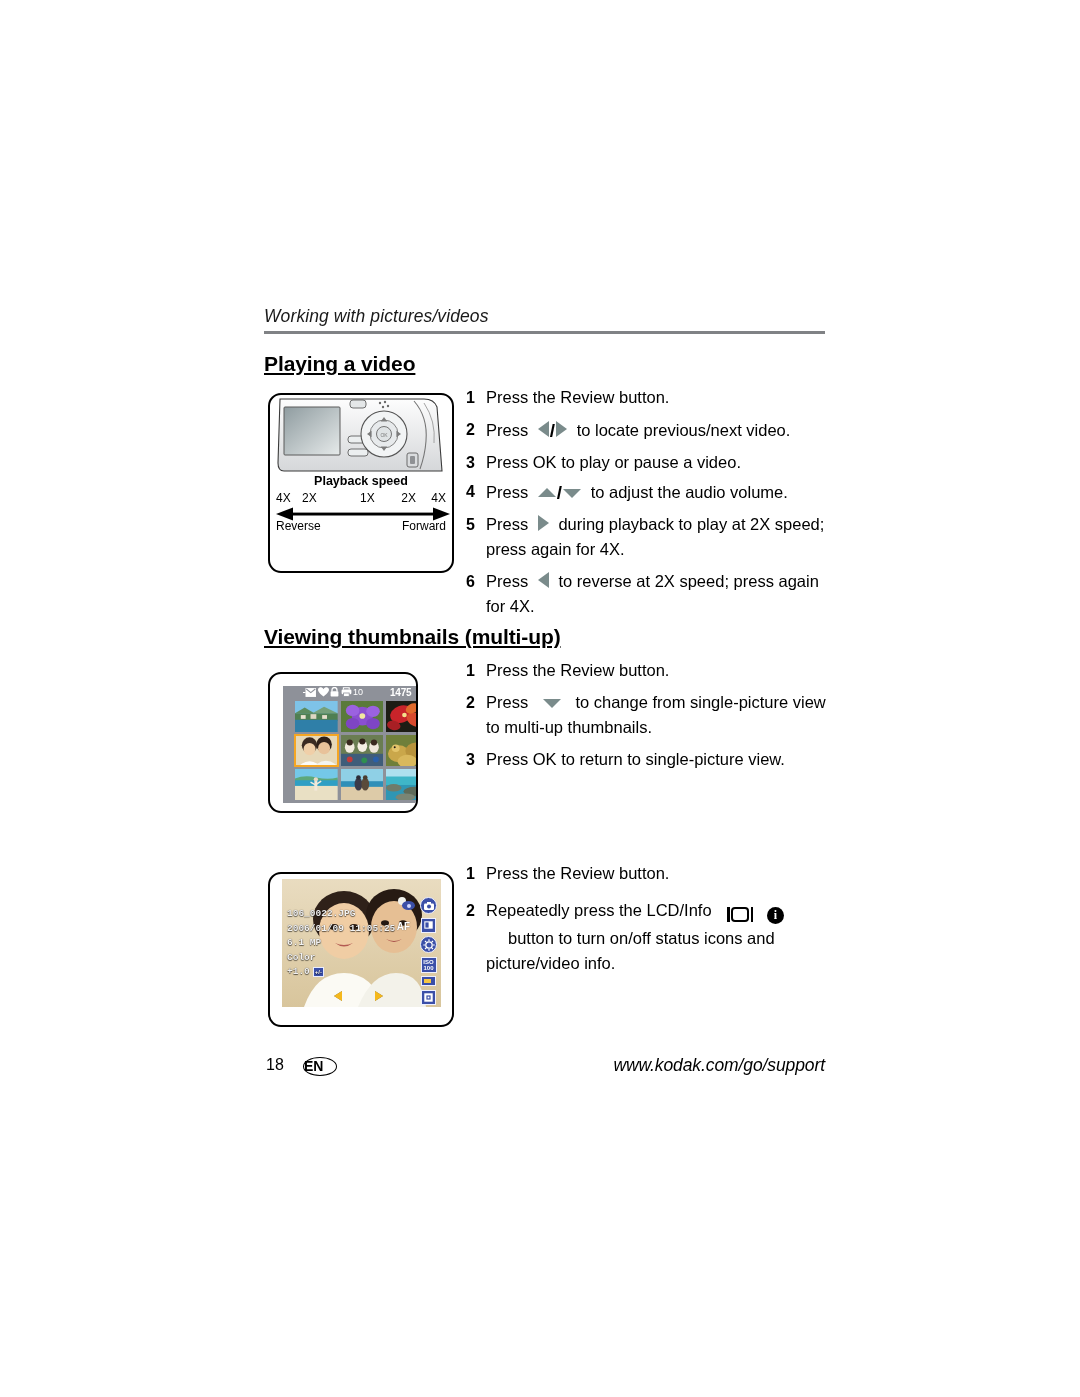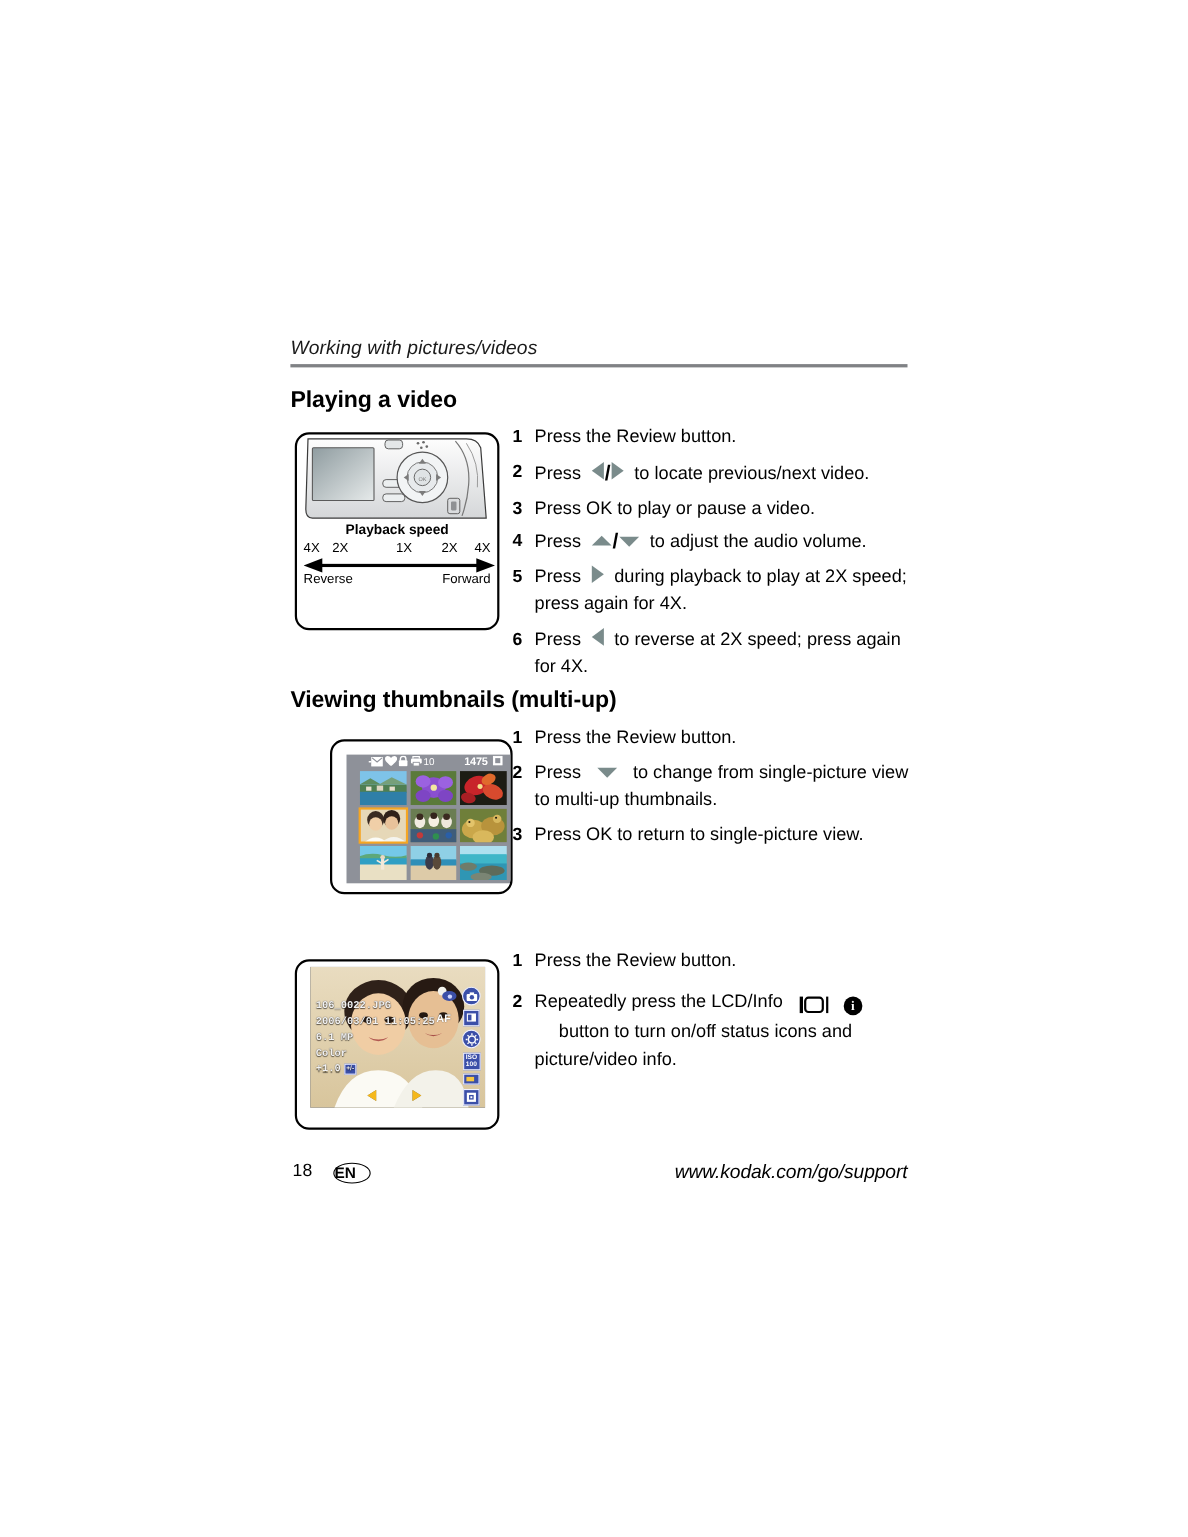--- a/index.html
+++ b/index.html
@@ -37,36 +37,37 @@
   }
 
   
   .sec-title {
     position: absolute;
     font-weight: bold;
     font-size: 21px;
     letter-spacing: -.1px;
     color: #000;
     white-space: nowrap;
+    text-decoration: underline;
   }
   #sec1 { left: 264px; top: 352px; }
   #sec2 { left: 264px; top: 625px; }
   #sec3 { left: 264px; top: 829px; }
 
   
   .illus {
     position: absolute;
     border: 2.5px solid #000;
     border-radius: 13px;
     background: #fff;
     box-sizing: border-box;
     overflow: hidden;
   }
   #illus1 { left: 268px; top: 393px; width: 186px; height: 180px; }
-  #illus2 { left: 268px; top: 672px; width: 166px; height: 141px; margin-left: 32px; }
+  #illus2 { left: 268px; top: 672px; width: 150px; height: 141px; }
   #illus3 { left: 268px; top: 872px; width: 186px; height: 155px; }
 
   
   .cam-wrap { position: absolute; left: 0; top: 0; width: 100%; height: 100%; }
   .cam-svg { position: absolute; left: 4px; top: 2px; }
 
   .pb-label {
     position: absolute;
     left: 0; right: 0; top: 79px;
     text-align: center;
@@ -635,21 +636,21 @@
 
         <circle cx="120" cy="22" r="4" fill="#f2f2ec"></circle>
       </svg>
 
       <div class="eye-ic">
           <i></i>
         </div>
 
       <div class="info-lines">
         <div>106_0022.JPG</div>
-        <div>2006/03/01  11:05:25</div>
+        <div>2006/01/09  11:05:25</div>
         <div>6.1 MP</div>
         <div>Color</div>
         <div style="display:flex;align-items:center;gap:3px">
           <span>+1.0</span>
           <span style="display:inline-block;width:11px;height:10px;background:#3b4fa8;border:1px solid #e8ecff;box-sizing:border-box;color:#fff;font-size:6px;line-height:8px;text-align:center;font-family:'Liberation Sans',sans-serif">+/-</span>
         </div>
       </div>
 
       <div class="af-mark">AF</div>
 

